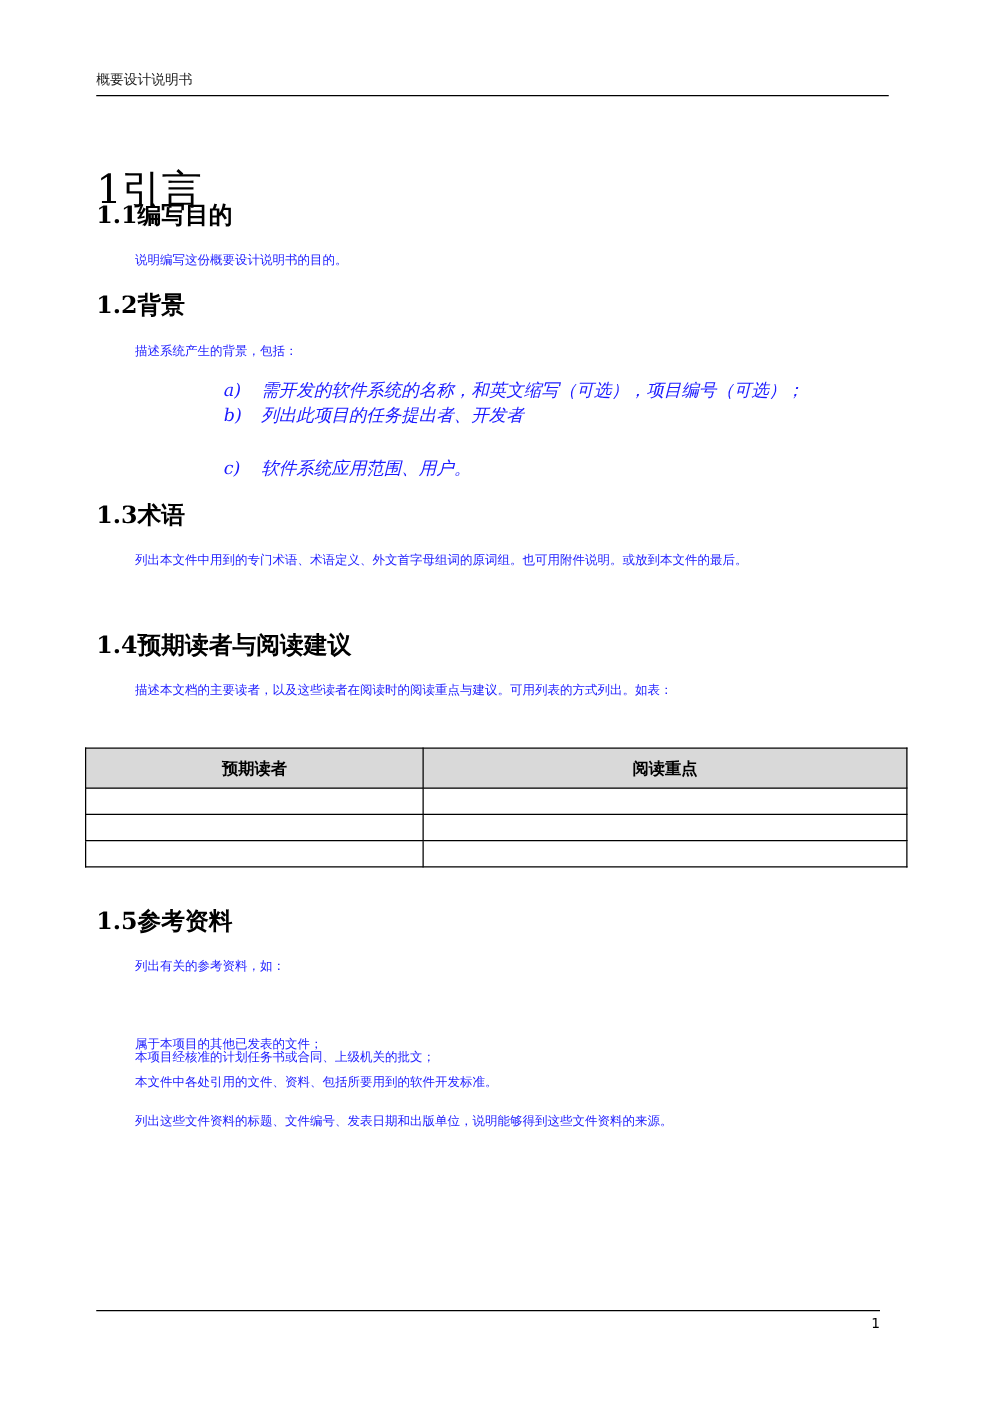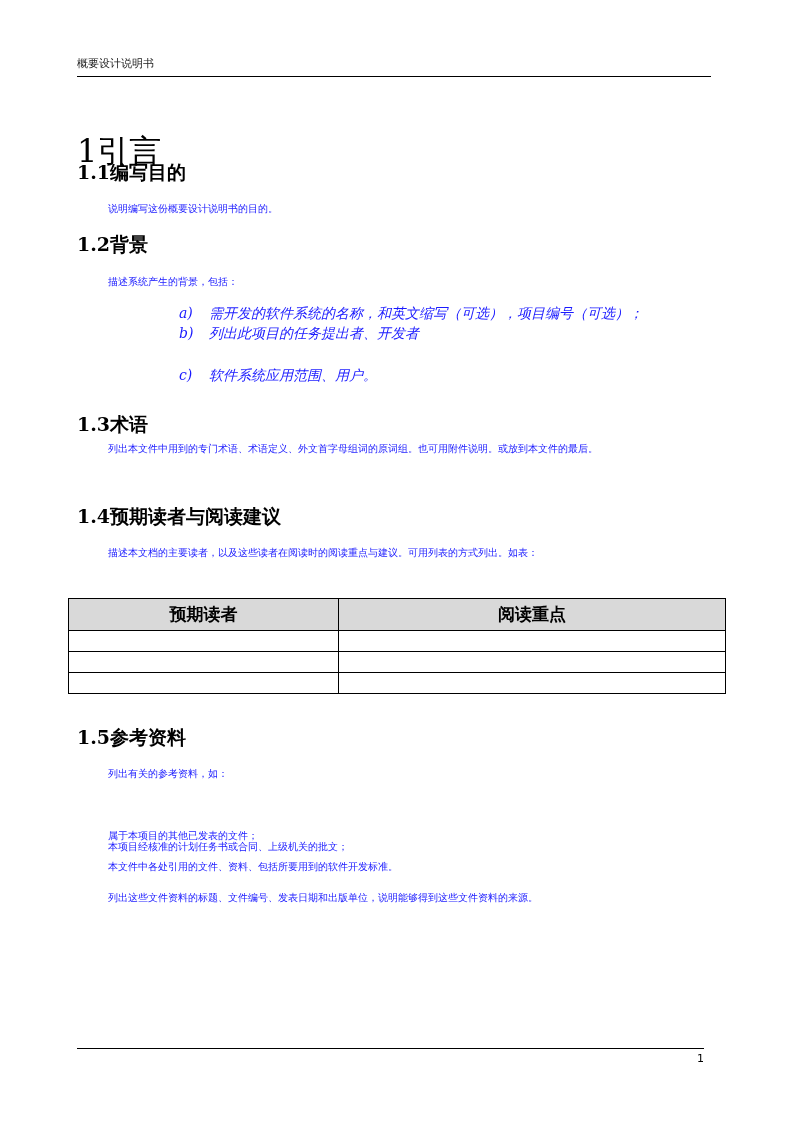--- a/index.html
+++ b/index.html
@@ -40,21 +40,21 @@
     .li .mk { display: inline-block; width: 30px; }
     .wrap { left: 77px; width: 650px; text-indent: 31px; line-height: 31px; }
     table.readers {
       position: absolute; left: 68px; top: 598px; width: 658px;
       border-collapse: collapse; font-size: 14px;
     }
     table.readers th, table.readers td { border: 1px solid #000; padding: 0; }
     table.readers th {
       background: #d9d9d9; height: 31px; font-weight: bold;
       font-family: Liberation Mono, monospace;
-      font-size: 17px;
+      font-size: 13px;
     }
     table.readers td { height: 20px; }
   </style>
 </head>
 <body>
 
 <div class="header">概要设计说明书</div>
 
 <div class="h1">1引言</div>
 
@@ -66,21 +66,21 @@
 <div class="li" style="top:304px">
   <span class="mk">a)</span><span>需开发的软件系统的名称，和英文缩写（可选），项目编号（可选）；</span>
 </div>
 <div class="li" style="top:324px">
   <span class="mk">b)</span><span>列出此项目的任务提出者、开发者</span>
 </div>
 <div class="li" style="top:366px">
   <span class="mk">c)</span><span>软件系统应用范围、用户。</span>
 </div>
 
-<div class="h2" style="top:411px">1.3术语</div>
+<div class="h2" style="top:399px">1.3术语</div>
 <div class="p wrap" style="top:433px">列出本文件中用到的专门术语、术语定义、外文首字母组词的原词组。也可用附件说明。或放到本文件的最后。</div>
 
 <div class="h2" style="top:503px">1.4预期读者与阅读建议</div>
 <div class="p wrap" style="top:537px">描述本文档的主要读者，以及这些读者在阅读时的阅读重点与建议。可用列表的方式列出。如表：</div>
 
 <table class="readers">
   <thead>
     <tr>
       <th style="width:269px">预期读者</th>
       <th>阅读重点</th>

